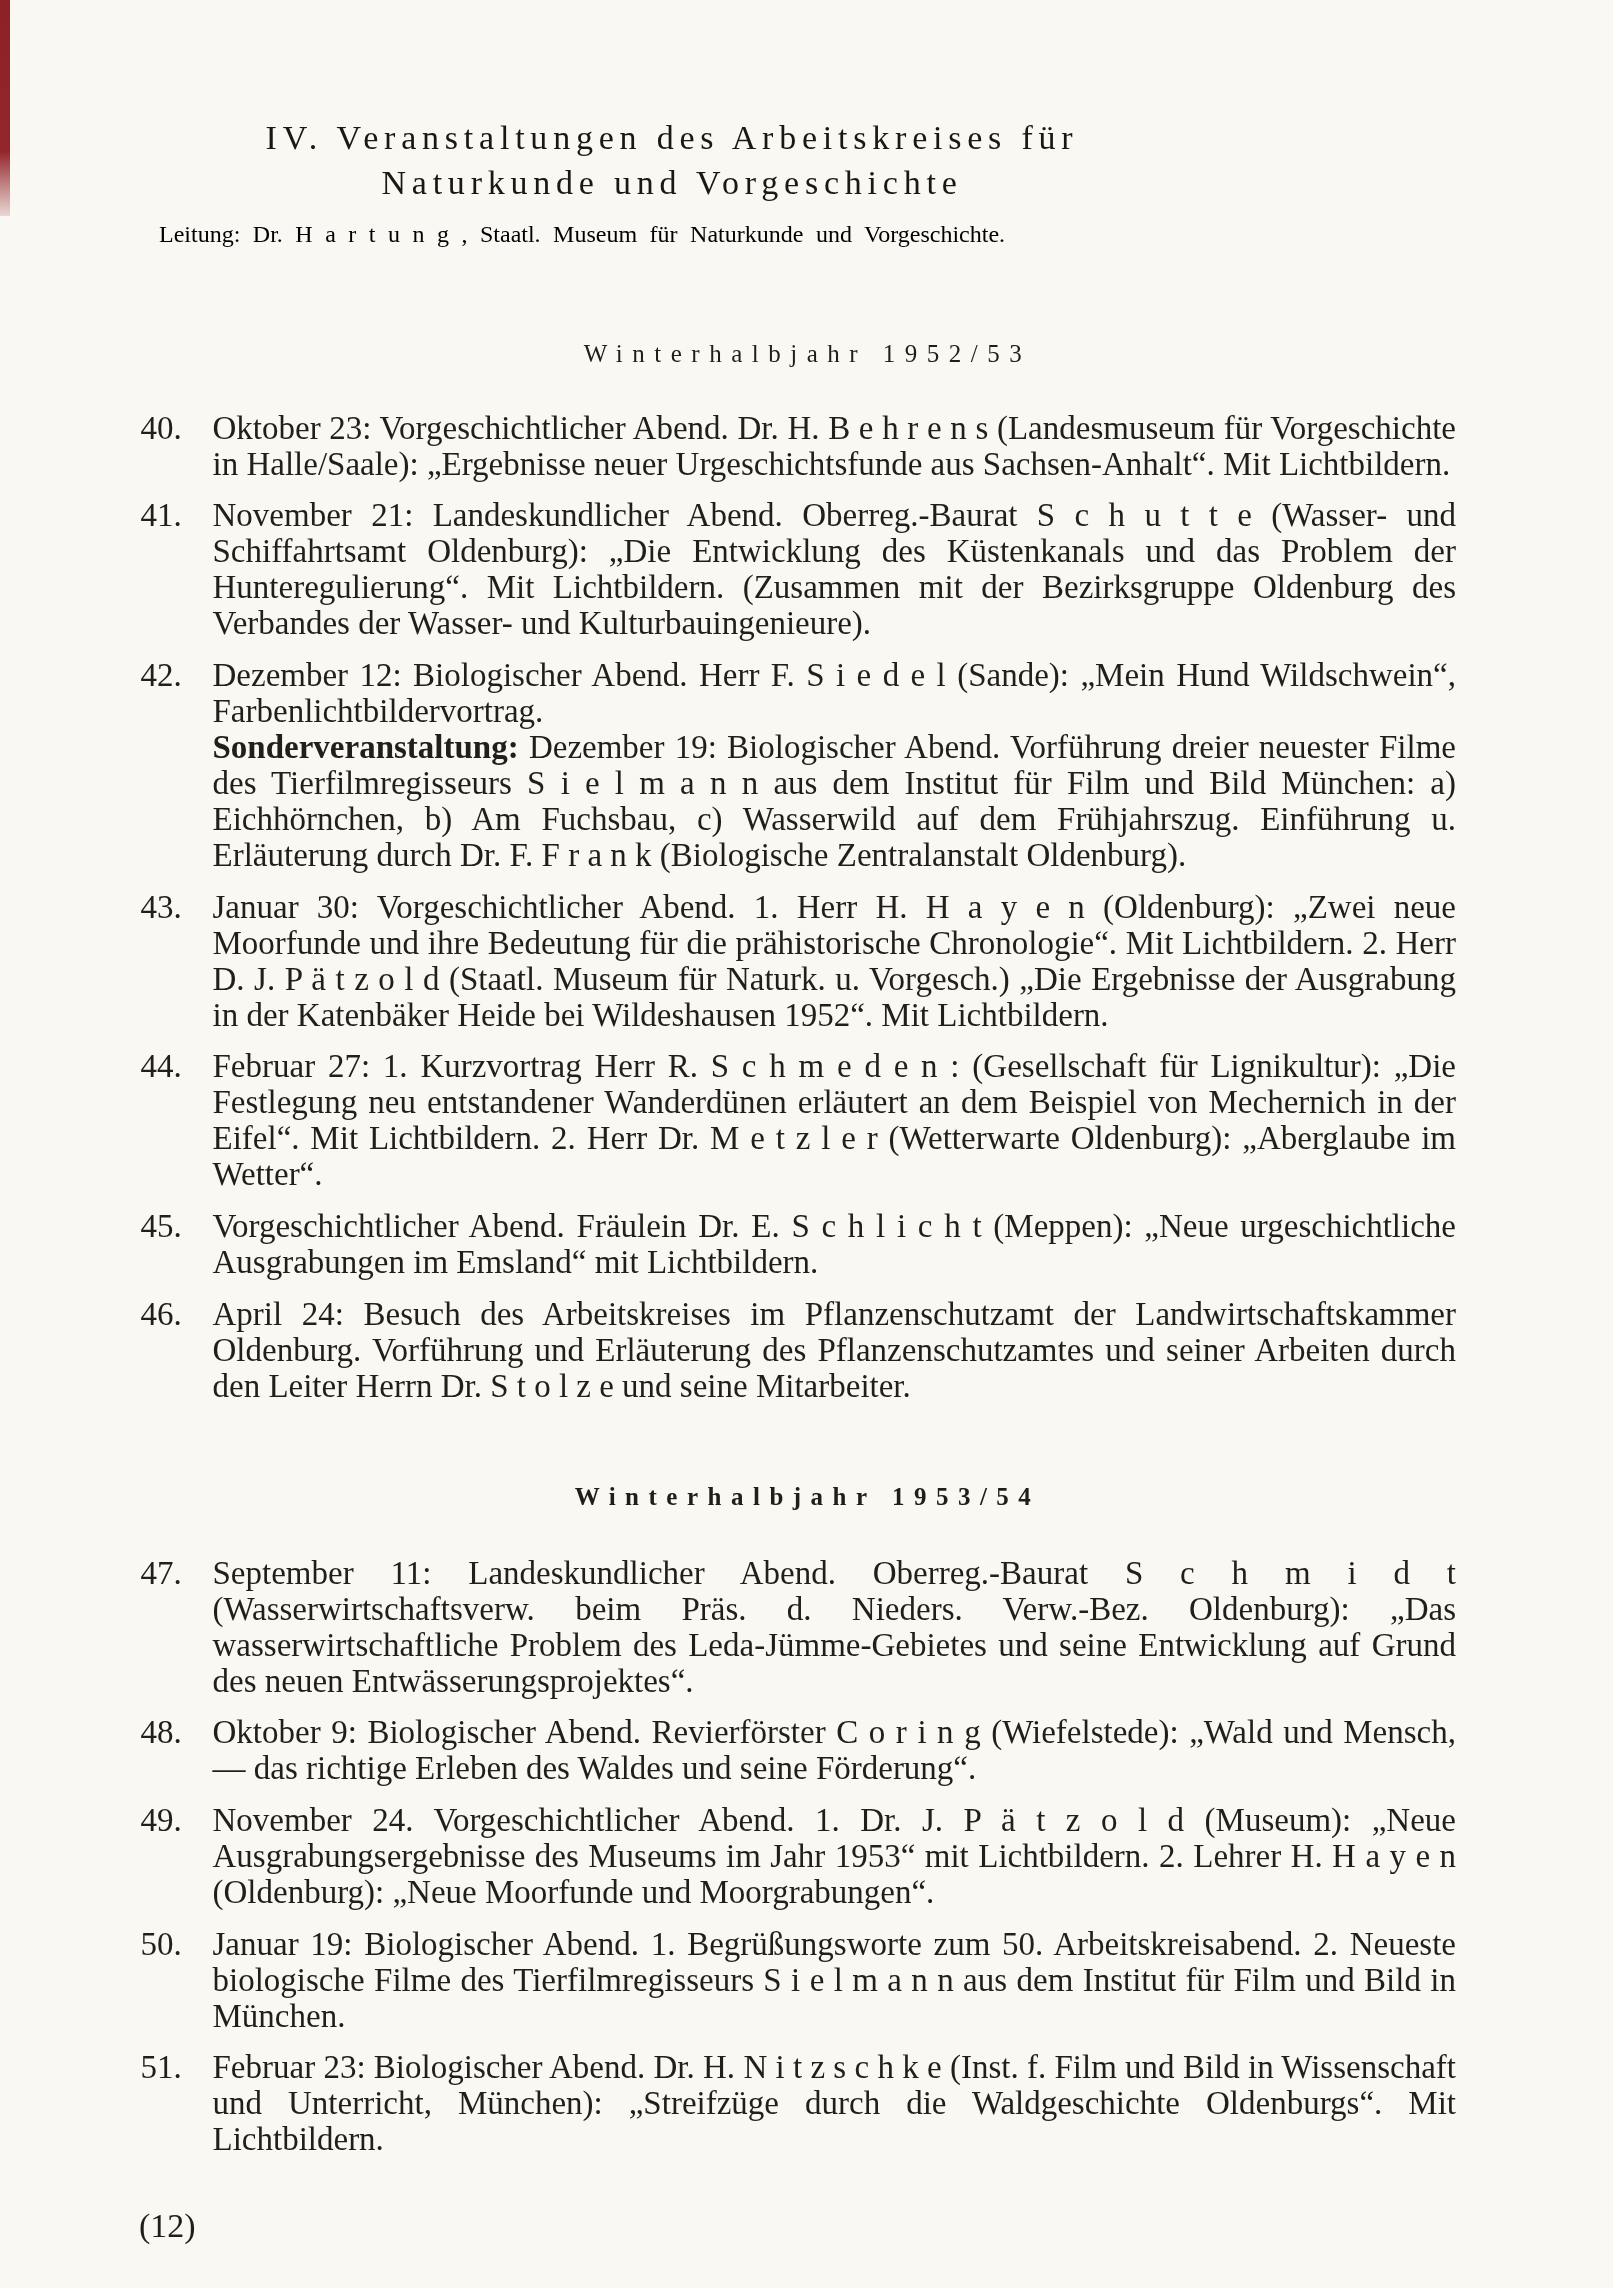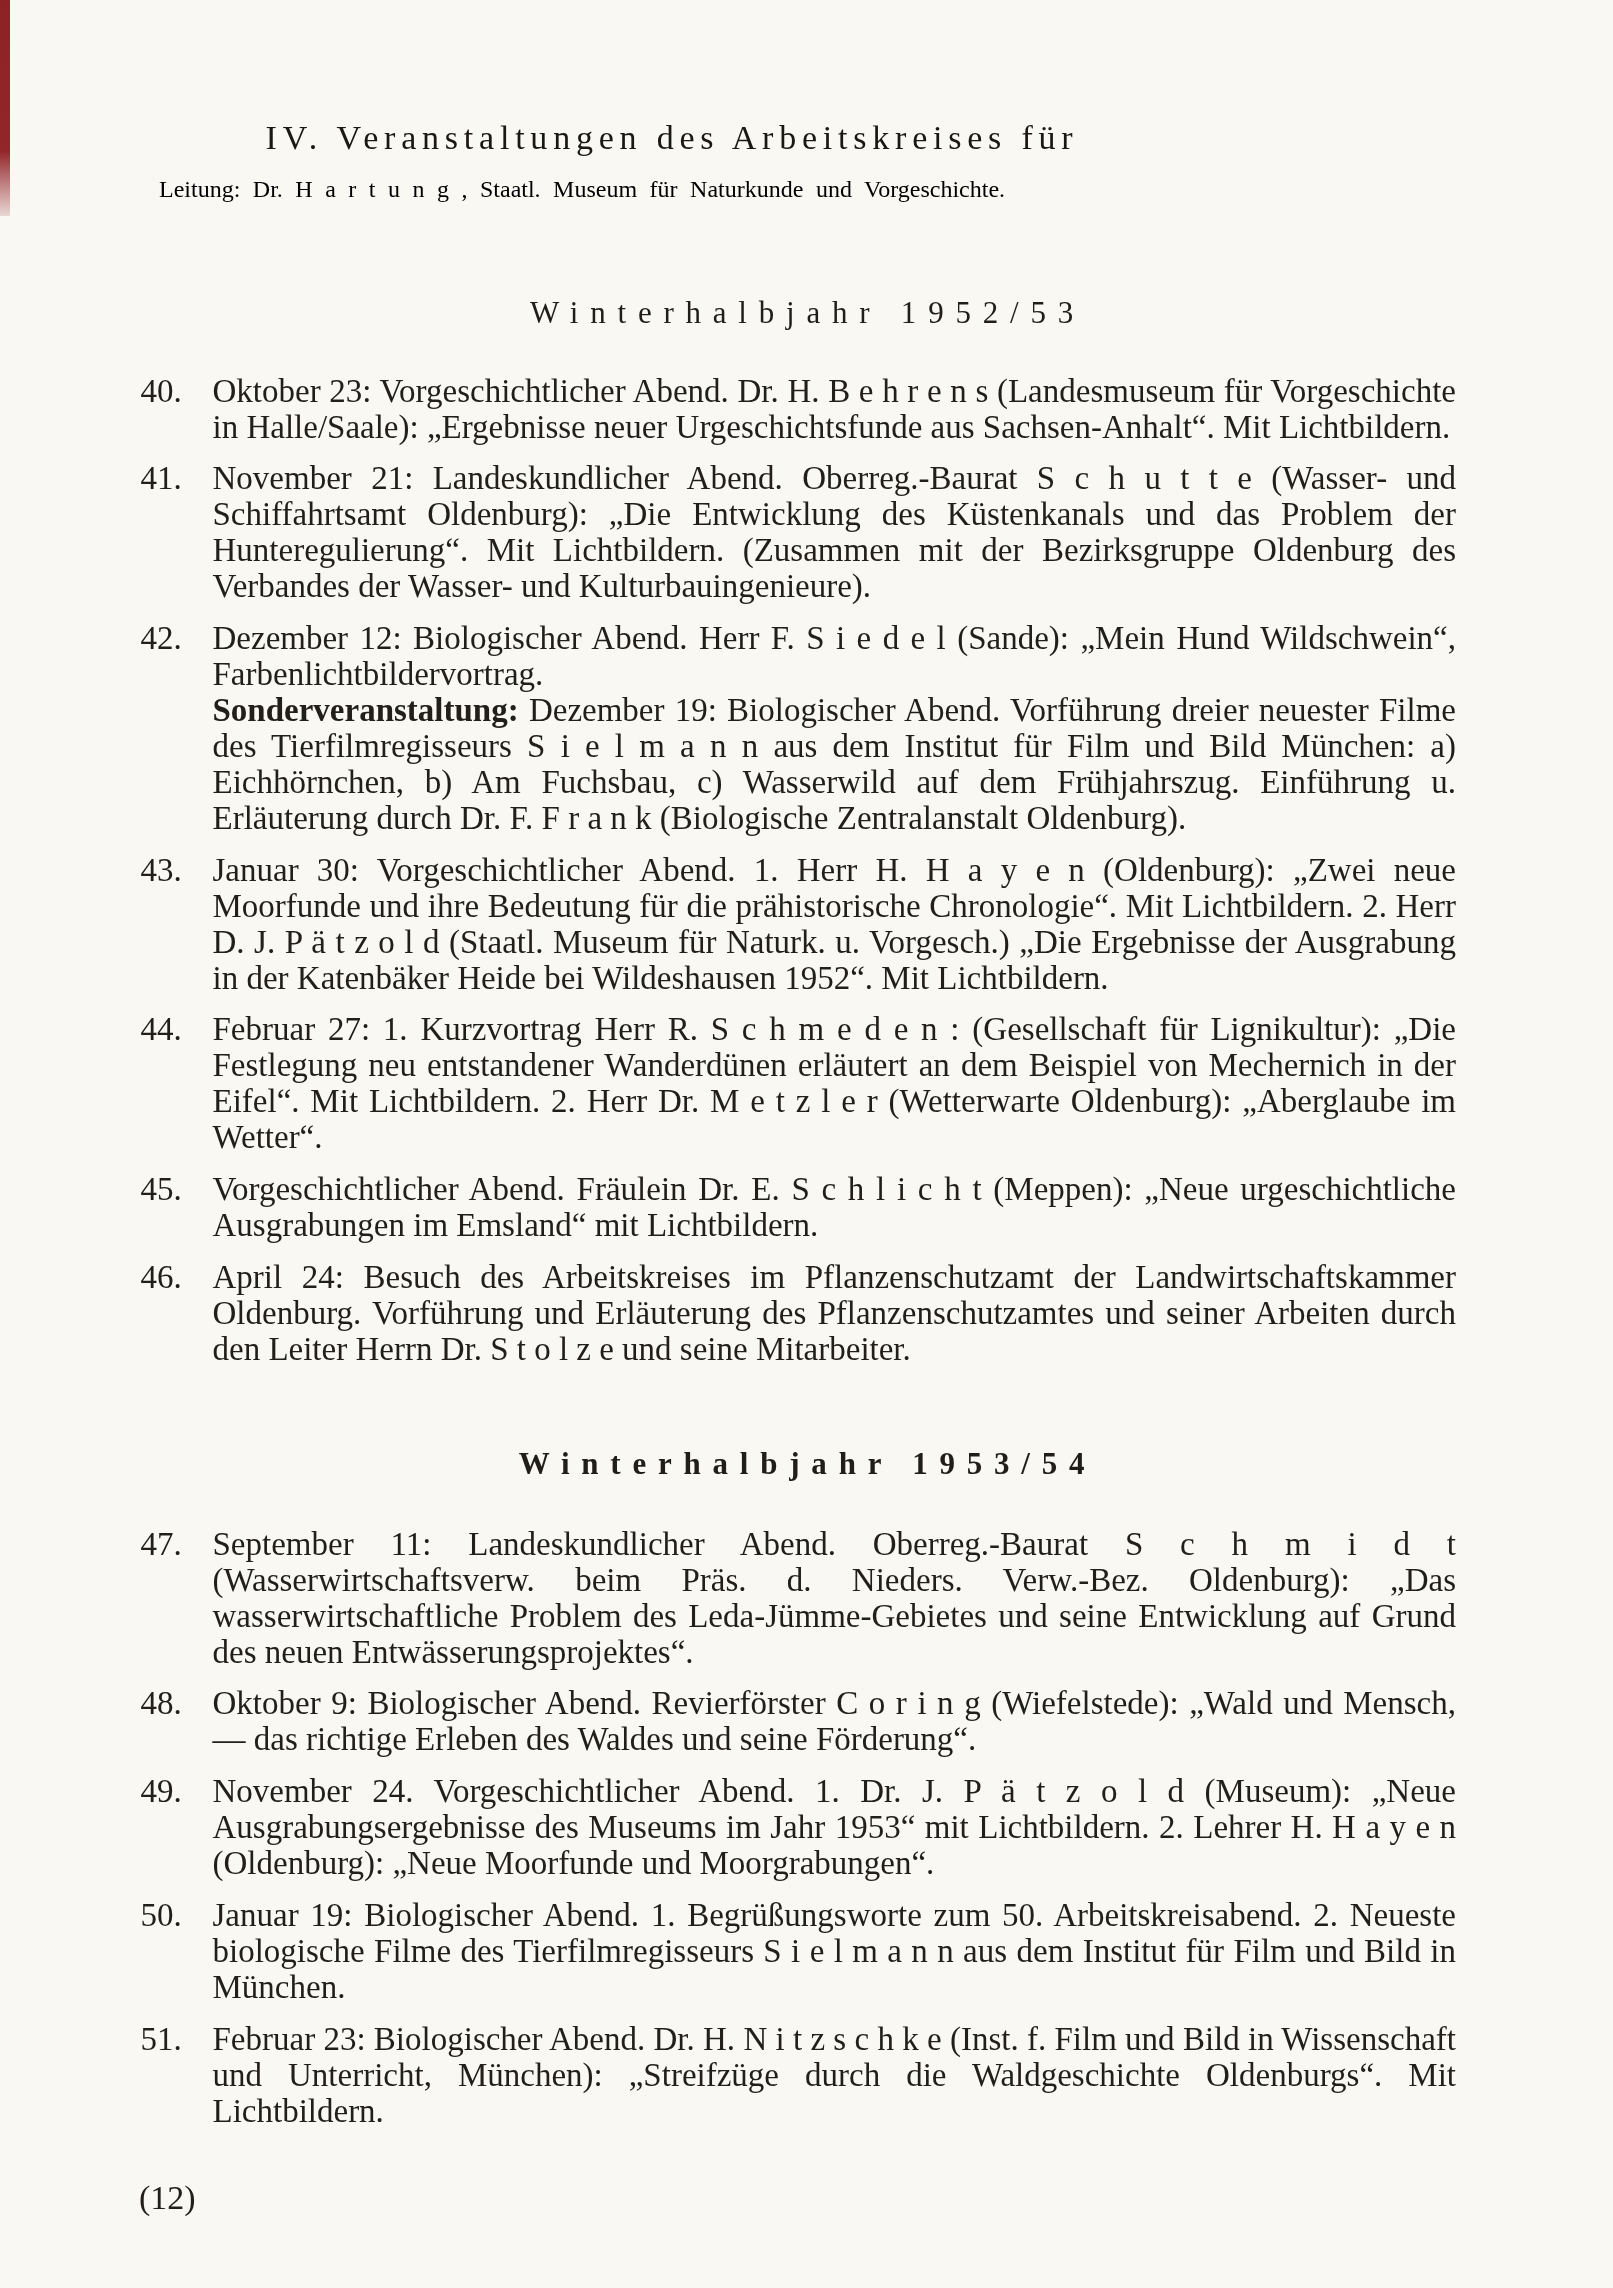--- a/index.html
+++ b/index.html
@@ -32,21 +32,21 @@
   }
   .title .title-line { display: block; }
   .subtitle {
     margin-top: 14.8px;
     font-size: 24px;
     word-spacing: 6.5px;
     color: #000000;
   }
   .section-heading {
     text-align: center;
-    font-size: 31px;
+    font-size: 25px;
     font-weight: 400;
     letter-spacing: 0.38em;
     color: #211e19;
   }
   .sh1 { margin: 92px 0 42px 0; }
   .sh2 { margin: 79px 0 44px 0; font-weight: bold; }
   .item {
     display: flex;
     margin: 0 0 15.7px -18.5px;
     font-size: 33px;
@@ -67,20 +67,21 @@
 </style>
 </head>
 <body>
 
 <div class="scan-edge"></div>
 
 <div class="content">
 
   <h1 class="title">
     <span class="title-line">IV. Veranstaltungen des Arbeitskreises für</span>
+    <span class="title-line">Naturkunde und Vorgeschichte</span>
   </h1>
 
   <p class="subtitle">Leitung: Dr. H a r t u n g , Staatl. Museum für Naturkunde und Vorgeschichte.</p>
 
   <h2 class="section-heading sh1">Winterhalbjahr 1952/53</h2>
 
   <div class="item">
     <span class="num">40.</span>
     <div class="body-col">
       <p class="item-text">Oktober 23: Vorgeschichtlicher Abend. Dr. H. B e h r e n s (Landesmuseum für Vorgeschichte in Halle/Saale): „Ergebnisse neuer Urgeschichtsfunde aus Sachsen-Anhalt“. Mit Lichtbildern.</p>

